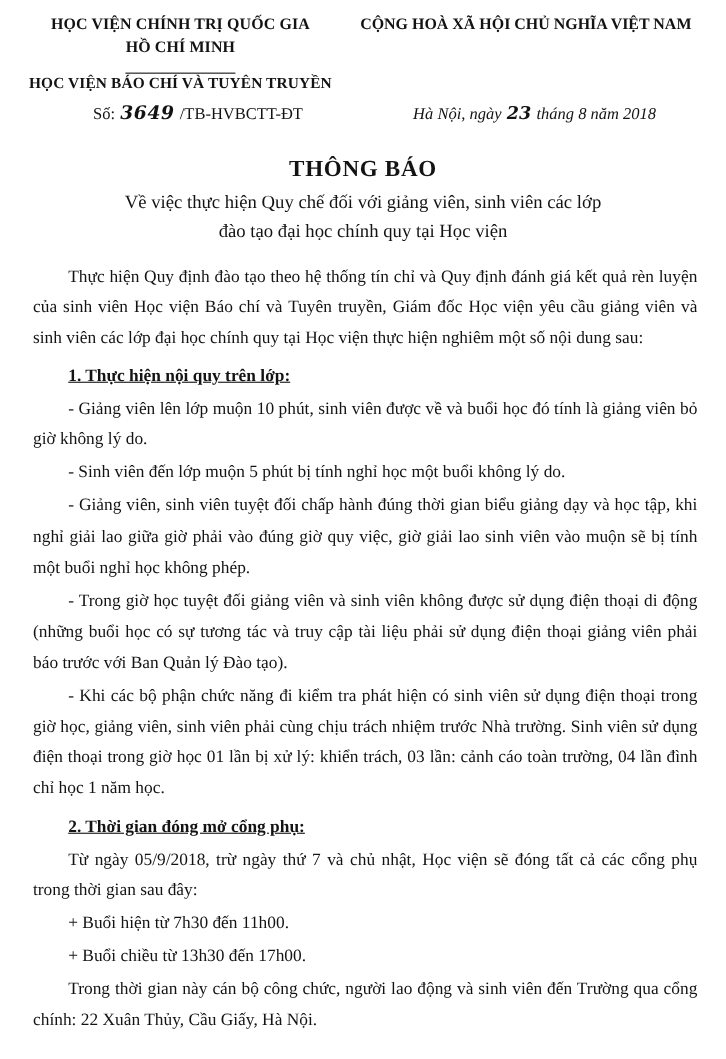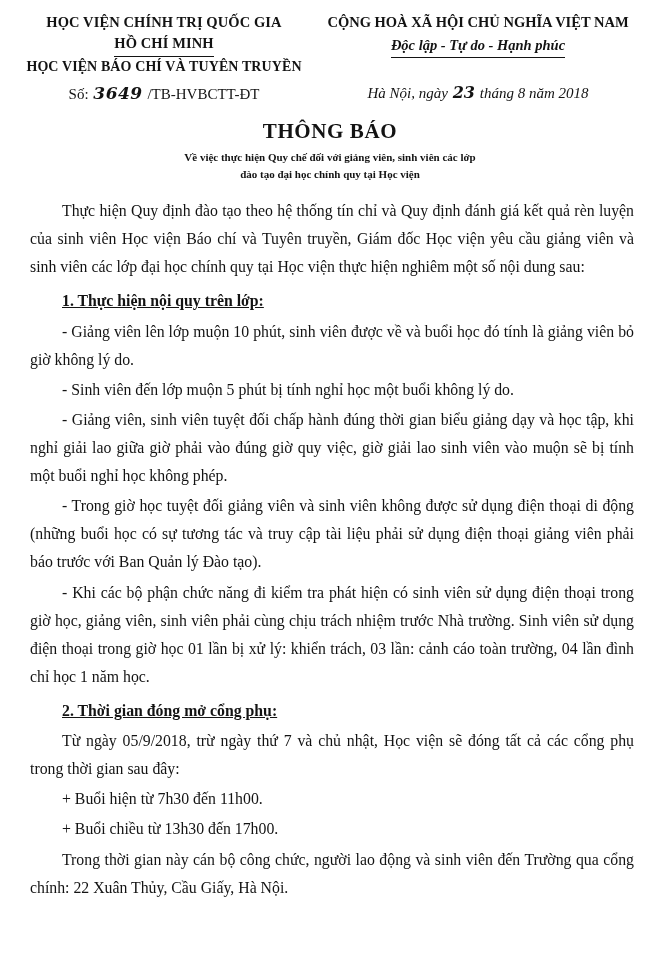--- a/index.html
+++ b/index.html
@@ -45,21 +45,21 @@
     line-height: 1.42;
     white-space: nowrap;
   }
   .org-line.small {
     font-size: 14px;
     text-align: center;
   }
   .org-underline {
     display: inline-block;
     border-bottom: 1.3px solid #131313;
-    padding-bottom: 3px;
+    padding-bottom: 13px;
   }
   .nation-line {
     font-size: 14.5px;
     font-weight: bold;
     line-height: 1.42;
     white-space: nowrap;
   }
   .nation-sub {
     font-size: 14.5px;
     font-weight: bold;
@@ -68,21 +68,21 @@
     display: inline-block;
     border-bottom: 1.2px solid #131313;
     padding-bottom: 1px;
     margin-top: 2px;
   }
 
   .subheader {
     display: flex;
     flex-direction: row;
     align-items: flex-start;
-    padding: 6px 18px 0 14px;
+    padding: 6px 18px 0 30px;
     box-sizing: border-box;
   }
   .number-line {
     width: 300px;
     text-align: center;
     font-size: 15px;
     white-space: nowrap;
   }
   .number-line .handwritten {
     font-family: "DejaVu Serif", serif;
@@ -103,30 +103,30 @@
     font-family: "DejaVu Serif", serif;
     font-style: italic;
     font-weight: bold;
     font-size: 16px;
     padding: 0 1px;
   }
 
   
   .title-block {
     text-align: center;
-    margin-top: 16px;
+    margin-top: 28px;
   }
   .doc-title {
     font-size: 21px;
     font-weight: bold;
     letter-spacing: 0.6px;
   }
   .doc-subtitle {
-    font-size: 11px;
-    font-weight: bold;
+    font-size: 17px;
+    font-weight: normal;
     line-height: 1.55;
     margin-top: 5px;
     padding: 0 28px;
   }
 
   
   .body-text {
     margin-top: 14px;
     padding: 0 26px 0 30px;
     box-sizing: border-box;
@@ -156,21 +156,20 @@
   <div class="header">
     <div class="header-left">
       <div class="org-line">HỌC VIỆN CHÍNH TRỊ QUỐC GIA</div>
       <div class="org-line">
         <span class="org-underline">HỒ CHÍ MINH</span>
       </div>
       <div class="org-line small">HỌC VIỆN BÁO CHÍ VÀ TUYÊN TRUYỀN</div>
     </div>
     <div class="header-right">
       <div class="nation-line">CỘNG HOÀ XÃ HỘI CHỦ NGHĨA VIỆT NAM</div>
-      <div class="nation-sub">Độc lập - Tự do - Hạnh phúc</div>
     </div>
   </div>
 
   <div class="subheader">
     <div class="number-line">
       <span>Số:</span>
       <span class="handwritten">3649</span>
       <span>/TB-HVBCTT-ĐT</span>
     </div>
     <div class="date-line">

